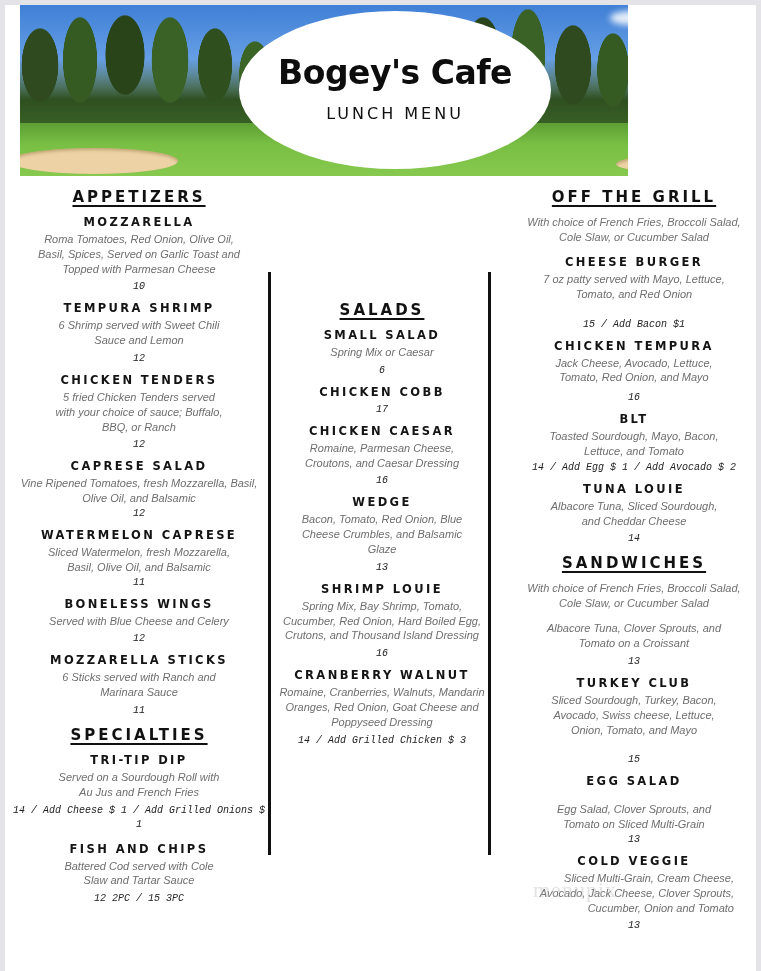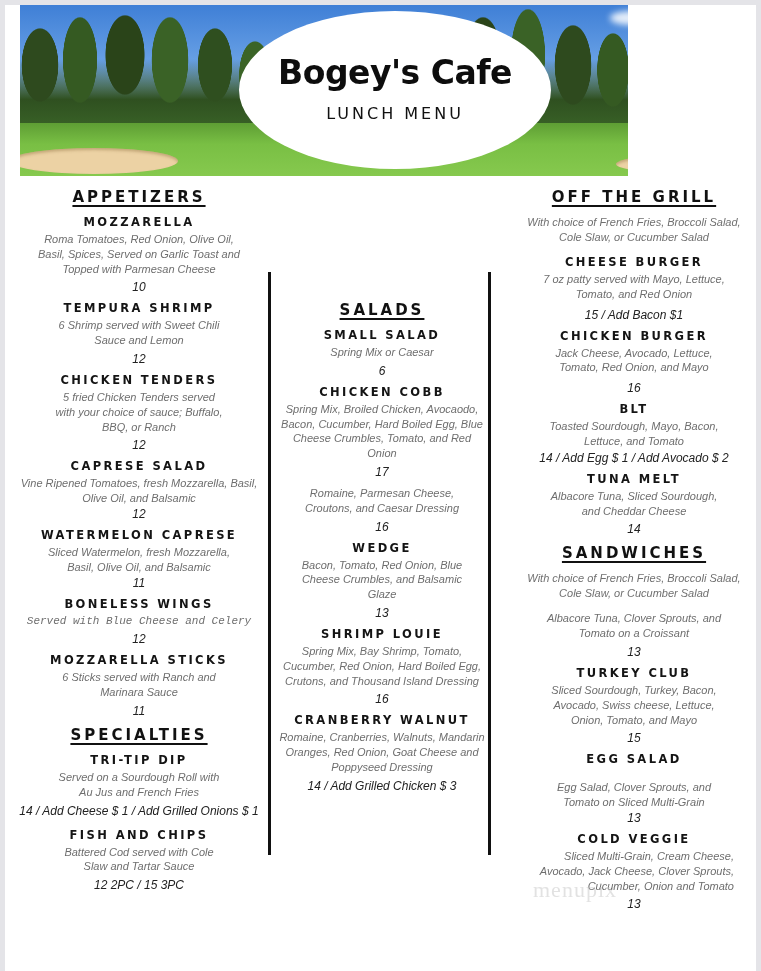--- a/index.html
+++ b/index.html
@@ -45,21 +45,21 @@
   .divider { position: absolute; width: 3px; background: #111; top: 267px; height: 583px; }
   .divider.d1 { left: 263px; }
   .divider.d2 { left: 483px; }
 
   .section-title { font-family: "DejaVu Sans", sans-serif; font-weight: bold; font-size: 15px; letter-spacing: 3px;
     color: #111; text-decoration: underline; text-underline-offset: 3px; text-decoration-thickness: 1.5px; margin-bottom: 9px; }
   .section-note { font-style: italic; font-size: 11px; line-height: 15px; color: #707070; margin-bottom: 10px; }
   .item { margin-bottom: 7px; }
   .item-name { font-family: "DejaVu Sans", sans-serif; font-weight: bold; font-size: 11.5px; letter-spacing: 2.4px; color: #141414; margin-bottom: 3px; }
   .item-desc { font-style: italic; font-size: 11px; line-height: 14.8px; color: #6e6e6e; }
-  .item-price { font-style: italic; font-size: 12px; line-height: 14px; color: #222; margin-top: 4px; }
+  .item-price { font-style: italic; font-size: 10px; line-height: 14px; color: #222; margin-top: 4px; font-family: Liberation Mono, monospace; }
 
   .watermark { position: absolute; left: 528px; top: 872px; font-size: 22px; color: rgba(190,190,190,0.45); font-family: Liberation Serif, serif; letter-spacing: 1px; }
 </style>
 </head>
 <body>
 
 <div class="page">
 
   <div class="banner">
     <div class="sky-cloud" style="left:590px;top:6px;width:40px;height:14px;"></div>
@@ -101,21 +101,21 @@
         <div class="item-desc" style="margin:0 -8px;">Vine Ripened Tomatoes, fresh Mozzarella, Basil, Olive Oil, and Balsamic</div>
         <div class="item-price" style="margin-top:1px;">12</div>
       </div>
       <div class="item">
         <div class="item-name">WATERMELON CAPRESE</div>
         <div class="item-desc" style="padding:0 18px;">Sliced Watermelon, fresh Mozzarella, Basil, Olive Oil, and Balsamic</div>
         <div class="item-price" style="margin-top:1px;">11</div>
       </div>
       <div class="item">
         <div class="item-name">BONELESS WINGS</div>
-        <div class="item-desc" style="margin:0 -8px;font-family:Liberation Mono, monospace;">Served with Blue Cheese and Celery</div>
+        <div class="item-desc" style="margin:0 -8px;">Served with Blue Cheese and Celery</div>
         <div class="item-price">12</div>
       </div>
       <div class="item">
         <div class="item-name">MOZZARELLA STICKS</div>
         <div class="item-desc" style="padding:0 30px;">6 Sticks served with Ranch and Marinara Sauce</div>
         <div class="item-price">11</div>
       </div>
     </div>
     <div style="margin-top:8px;">
       <div class="section-title">SPECIALTIES</div>
@@ -135,24 +135,24 @@
   <div class="col c2">
     <div>
       <div class="section-title">SALADS</div>
       <div class="item">
         <div class="item-name">SMALL SALAD</div>
         <div class="item-desc">Spring Mix or Caesar</div>
         <div class="item-price">6</div>
       </div>
       <div class="item">
         <div class="item-name">CHICKEN COBB</div>
-        <div class="item-desc" style="padding:0 8px;">Spring Mix, Broiled Chicken, Avocaodo, Bacon, Cucumber, Hard Boiled Egg, Blue Cheese Crumbles, Tomato, and Red Onion</div>
         <div class="item-price">17</div>
       </div>
       <div class="item">
+        <div class="item-name">CHICKEN CAESAR</div>
         <div class="item-desc" style="padding:0 18px;text-align:center;">Romaine, Parmesan Cheese, Croutons, and Caesar Dressing</div>
         <div class="item-price">16</div>
       </div>
       <div class="item">
         <div class="item-name">WEDGE</div>
         <div class="item-desc" style="padding:0 18px;">Bacon, Tomato, Red Onion, Blue Cheese Crumbles, and Balsamic Glaze</div>
         <div class="item-price">13</div>
       </div>
       <div class="item">
         <div class="item-name">SHRIMP LOUIE</div>
@@ -167,49 +167,49 @@
     </div>
   </div>
 
   <div class="col c3">
     <div>
       <div class="section-title">OFF THE GRILL</div>
       <div class="section-note" style="padding:0 4px;">With choice of French Fries, Broccoli Salad, Cole Slaw, or Cucumber Salad</div>
       <div class="item">
         <div class="item-name">CHEESE BURGER</div>
         <div class="item-desc" style="padding:0 12px;">7 oz patty served with Mayo, Lettuce, Tomato, and Red Onion</div>
-        <div class="item-price" style="margin-top:6px;">15 / Add Bacon $1</div>
-      </div>
-      <div class="item">
-        <div class="item-name">CHICKEN BURGER</div>
+        <div class="item-price" style="margin-top:16px;">15 / Add Bacon $1</div>
+      </div>
+      <div class="item">
+        <div class="item-name">CHICKEN TEMPURA</div>
         <div class="item-desc" style="padding:0 22px;">Jack Cheese, Avocado, Lettuce, Tomato, Red Onion, and Mayo</div>
         <div class="item-price" style="margin-top:6px;">16</div>
       </div>
       <div class="item">
         <div class="item-name">BLT</div>
         <div class="item-desc" style="padding:0 22px;">Toasted Sourdough, Mayo, Bacon, Lettuce, and Tomato</div>
         <div class="item-price" style="margin-top:2px;">14 / Add Egg $ 1 / Add Avocado $ 2</div>
       </div>
       <div class="item">
-        <div class="item-name">TUNA MELT</div>
+        <div class="item-name">TUNA LOUIE</div>
         <div class="item-desc" style="padding:0 22px;">Albacore Tuna, Sliced Sourdough, and Cheddar Cheese</div>
         <div class="item-price">14</div>
       </div>
     </div>
     <div style="margin-top:8px;">
       <div class="section-title">SANDWICHES</div>
       <div class="section-note" style="padding:0 4px;">With choice of French Fries, Broccoli Salad, Cole Slaw, or Cucumber Salad</div>
       <div class="item">
         <div class="item-desc" style="padding:0 22px;">Albacore Tuna, Clover Sprouts, and Tomato on a Croissant</div>
         <div class="item-price">13</div>
       </div>
       <div class="item">
         <div class="item-name">TURKEY CLUB</div>
         <div class="item-desc" style="padding:0 20px;">Sliced Sourdough, Turkey, Bacon, Avocado, Swiss cheese, Lettuce, Onion, Tomato, and Mayo</div>
-        <div class="item-price" style="margin-top:4px;">15</div>
+        <div class="item-price" style="margin-top:16px;">15</div>
       </div>
       <div class="item">
         <div class="item-name">EGG SALAD</div>
         <div class="item-desc" style="padding:0 22px;margin-top:14px;">Egg Salad, Clover Sprouts, and Tomato on Sliced Multi-Grain</div>
         <div class="item-price" style="margin-top:1px;">13</div>
       </div>
       <div class="item">
         <div class="item-name">COLD VEGGIE</div>
         <div class="item-desc" style="padding:0 14px;text-align:right;">Sliced Multi-Grain, Cream Cheese, Avocado, Jack Cheese, Clover Sprouts, Cucumber, Onion and Tomato</div>
         <div class="item-price">13</div>

